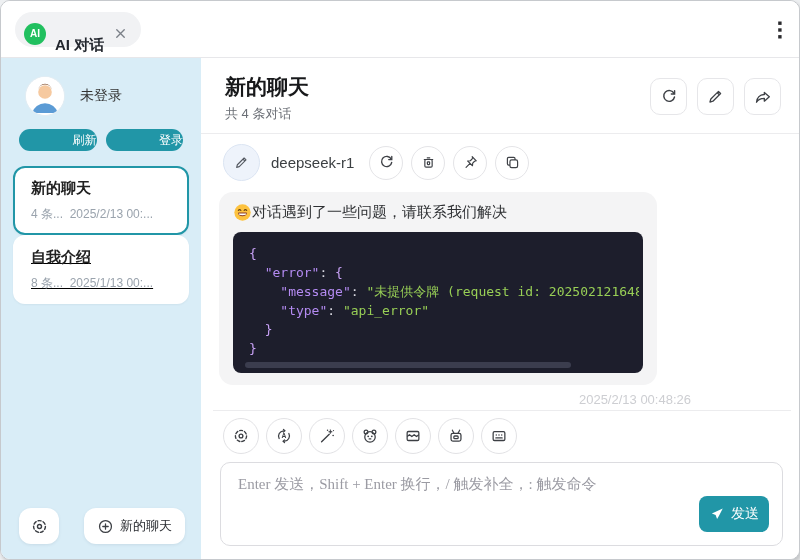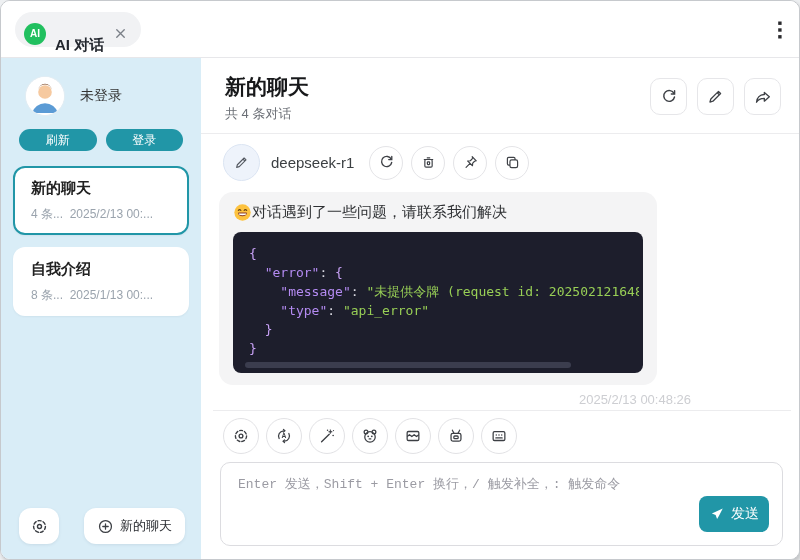--- a/index.html
+++ b/index.html
@@ -25,28 +25,28 @@
   
   .body { display:flex; height:501px; }
   
   .sidebar { width:200px; background:var(--sidebar-bg,#d9edf7); position:relative; flex:none; }
   .user-row { display:flex; align-items:center; gap:16px; padding:19px 0 0 25px; }
   .avatar { width:38px; height:38px; border-radius:50%; background:#fff; overflow:hidden; box-shadow:0 0 0 1px #e3edf3; }
   .username { font-size:14px; color:#333; }
   .btn-row { display:flex; gap:9px; margin:14px 18px 0 18px; }
   .pill-btn {
     flex:1; height:22px; border:none; border-radius:11px; background:var(--accent-teal,#2196a7);
-    color:#fff; font-size:12px; cursor:pointer; font-family:inherit;
+    color:#fff; font-size:12px; cursor:pointer; font-family:inherit;text-align:right;
   }
   .chat-card {
     margin:15px 12px 0 12px; background:#fff; border-radius:12px; padding:11px 16px 10px 16px;
     border:2px solid transparent; box-shadow:0 1px 2px rgba(70,100,120,.07); cursor:pointer;
   }
   .chat-card.selected { border-color:var(--accent-teal,#2196a7); }
-  .chat-card + .chat-card { margin-top:12px; }
+  .chat-card + .chat-card { margin-top:0;text-decoration:underline; }
   .chat-title { font-size:15px; font-weight:bold; color:#222; }
   .chat-meta { font-size:12px; color:#9aa3ad; margin-top:8px; white-space:pre; }
   .sidebar-footer {
     position:absolute; left:0; right:0; bottom:15px; display:flex; justify-content:space-between;
     align-items:center; padding:0 16px 0 18px;
   }
   .sq-btn {
     width:40px; height:36px; border:none; border-radius:12px; background:#fff; cursor:pointer;
     display:flex; align-items:center; justify-content:center; box-shadow:0 1px 3px rgba(70,100,120,.12);
   }
@@ -97,21 +97,21 @@
   .bottom { flex:none; }
   .divider { border-top:1px solid #ececee; margin:0 8px 0 12px; }
   .iconrow { display:flex; gap:7px; padding:7px 0 0 22px; }
   .ibtn {
     width:36px; height:36px; border:1px solid #e2e2e5; border-radius:50%; background:#fff;
     display:flex; align-items:center; justify-content:center; cursor:pointer;
   }
   .inputbox { margin:8px 16px 13px 19px; height:84px; border:1px solid #dcdce0; border-radius:10px; position:relative; background:#fff; }
   .composer {
     width:70%; height:60px; margin:12px 0 0 17px; border:none; outline:none; resize:none;
-    font-family:Liberation Mono, monospace; font-size:13px; color:#7f1d1d; background:transparent;
+    font-family:Liberation Serif, serif; font-size:15px; color:#7f1d1d; background:transparent;
   }
   .composer::placeholder { color:#9b9ba3; }
   .send-btn {
     position:absolute; right:13px; bottom:13px; width:70px; height:36px; border:none; border-radius:8px;
     background:var(--accent-teal,#2196a7); color:#fff; font-size:14px; font-family:inherit; cursor:pointer;
     display:flex; align-items:center; justify-content:center; gap:6px;margin-top:20px;
   }
   .icon { display:block; }
 </style>
 </head>

